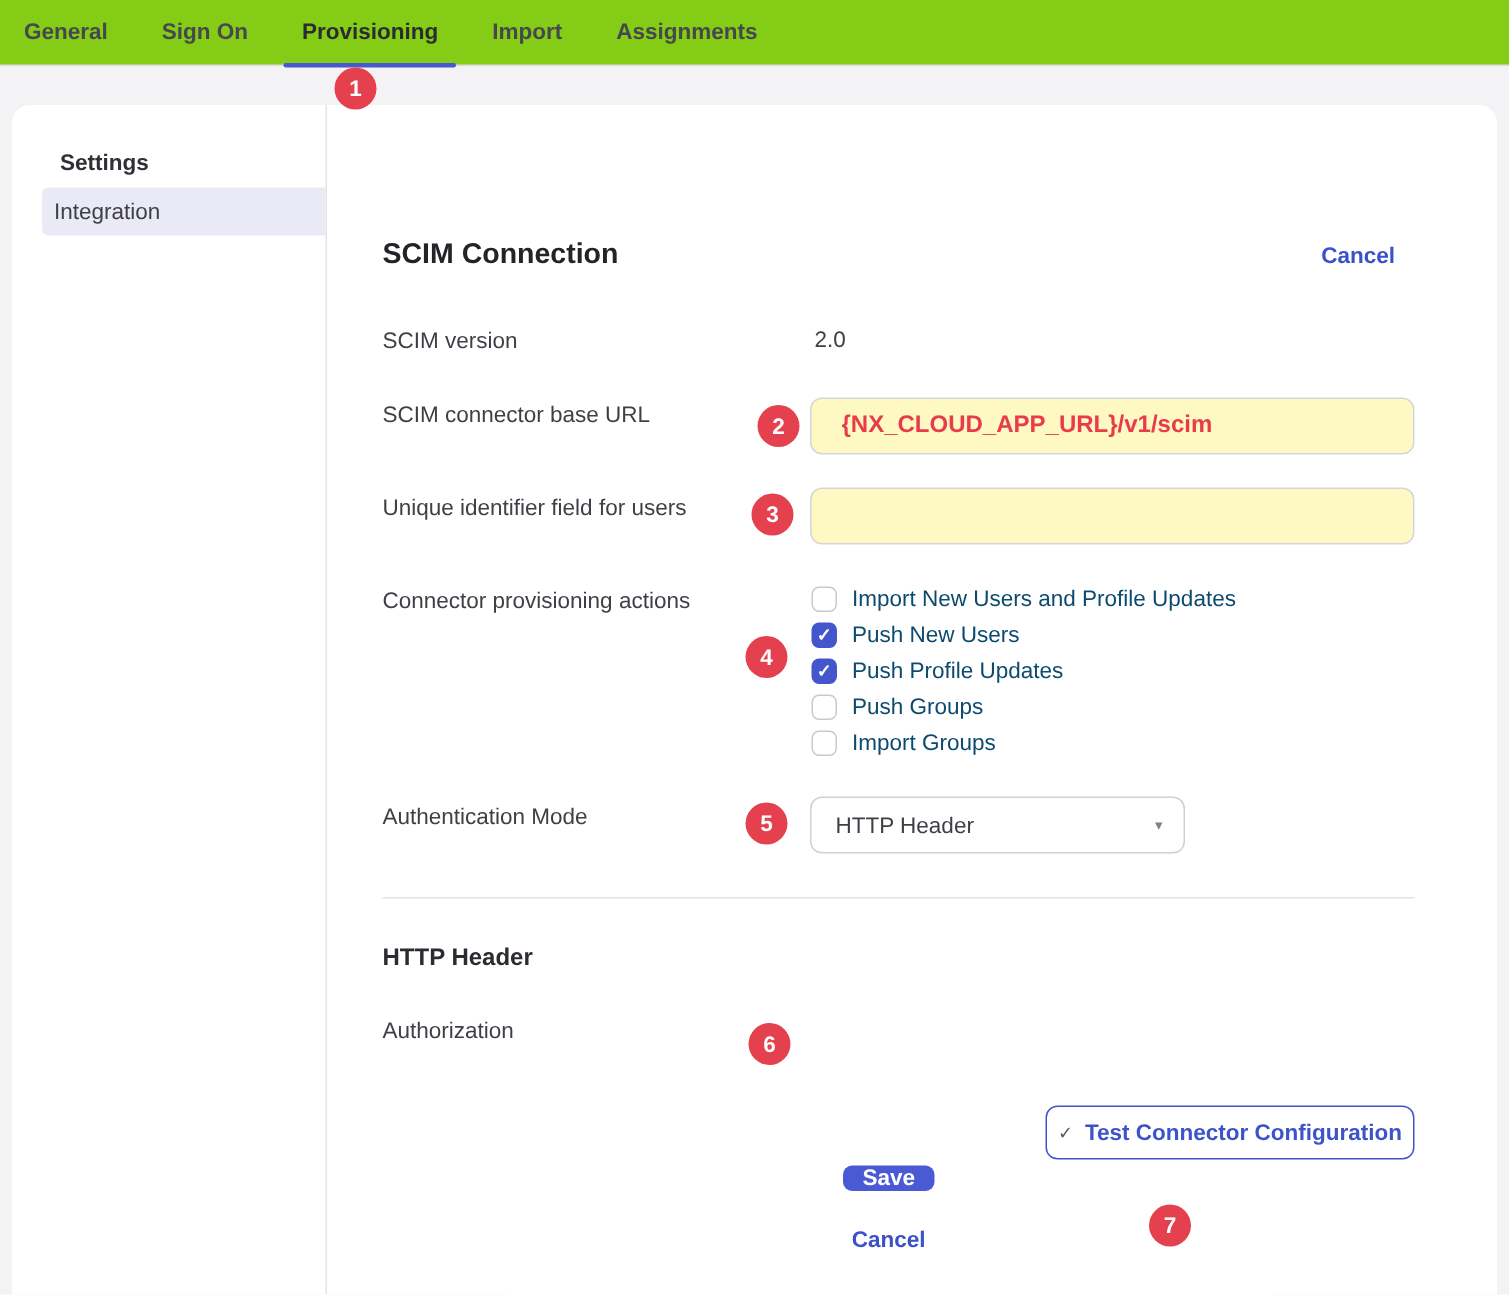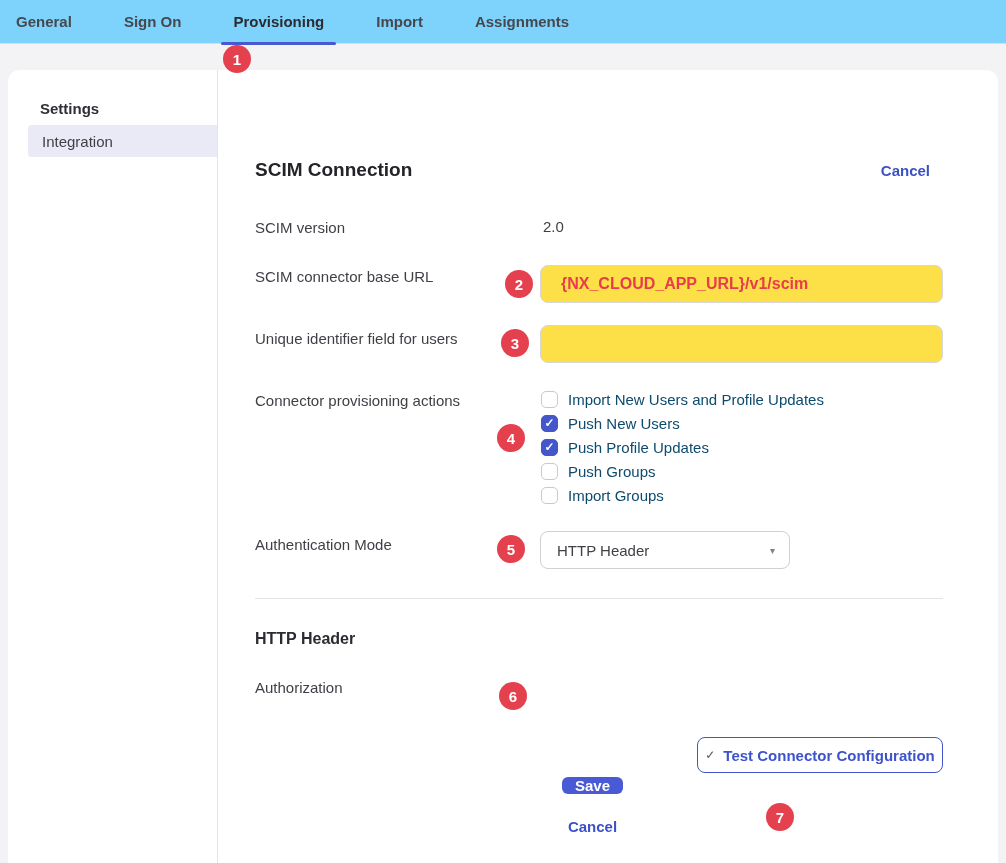--- a/index.html
+++ b/index.html
@@ -8,25 +8,24 @@
     font-family: "Liberation Sans", sans-serif;
     background: #f3f2f4;
     position: relative;
     overflow: hidden;
     color: #3f3f46;
   }
 
   
   .tabbar {
     position: absolute; top: 0; left: 0; right: 0; height: 44px;
-    background: #7dd3fc;
+    background: #84cc16;
     border-bottom: 1px solid #dddde0;
     display: flex; align-items: stretch;
     padding-left: 4px;
-    gap: 16px;
   }
   .tab {
     display: flex; align-items: center;
     padding: 0 12px; margin-right: 12px;
     font-size: 15px; font-weight: 600; color: #47474e;
     cursor: pointer; position: relative;
   }
   .tab.active { color: #2b2b31; }
   .tab.active::after {
     content: ""; position: absolute; left: 0; right: 0; bottom: -2px;
@@ -51,21 +50,21 @@
   .sidebar {
     position: absolute; left: 0; top: 0; bottom: 0; width: 210px;
     border-right: 1px solid #e4e4e7;
   }
   .sidebar-header {
     position: absolute; left: 32px; top: 30px;
     font-size: 15px; font-weight: 600; color: #2f2f35;
   }
   .sidebar-item {
     position: absolute; left: 20px; right: 0; top: 55px; height: 32px;
-    display: flex; align-items: center; padding-left: 14px;
+    display: flex; align-items: center; padding-left: 8px;
     font-size: 15px; color: #3f3f46; cursor: pointer;
     border-radius: 4px 0 0 4px;
   }
   .sidebar-item.checked { background: #eae9f6; }
 
   
   .main { position: absolute; left: 247px; top: 0; width: 688px; height: 100%; }
 
   .title-row {
     position: absolute; left: 0; right: 0; top: 85px; height: 30px;
@@ -74,21 +73,21 @@
   .page-title { font-size: 19px; font-weight: 600; color: #232328; }
   .link { font-size: 15px; font-weight: 600; color: #3b51c8; cursor: pointer; text-decoration: none; }
   .title-row .link { margin-right: 13px; }
 
   .field-label { position: absolute; left: 0; font-size: 15px; color: #3f3f46; line-height: 20px; }
 
   .static-value { position: absolute; left: 288px; font-size: 15px; color: #3f3f46; }
 
   .text-input {
     position: absolute; left: 285px; width: 403px; height: 38px;
-    border: 1px solid #d5d5da; border-radius: 8px; background: #fde047;
+    border: 1px solid #d5d5da; border-radius: 8px; background: #fef9c3;
     font-family: "Liberation Sans", sans-serif;
     font-size: 15px; color: #3f3f46; padding: 0 12px; outline: none;
   }
   .text-input.url-value { color: #e83b4b; font-weight: bold; font-size: 16px; padding-left: 20px; }
 
   
   .check-list { position: absolute; left: 286px; top: 317px; }
   .check-row { display: flex; align-items: center; height: 24px; cursor: pointer; }
   .checkbox {
     width: 17px; height: 17px; border-radius: 5px; flex: 0 0 17px;

